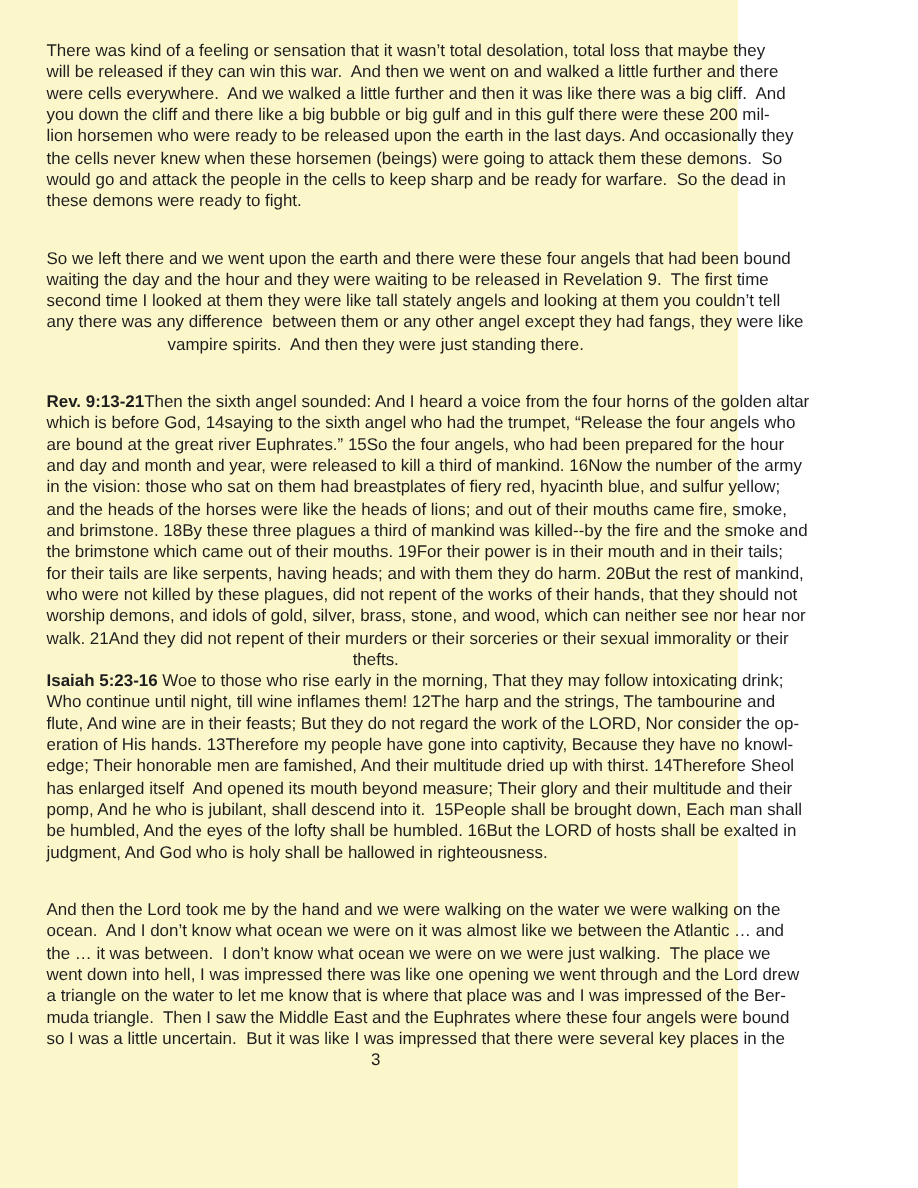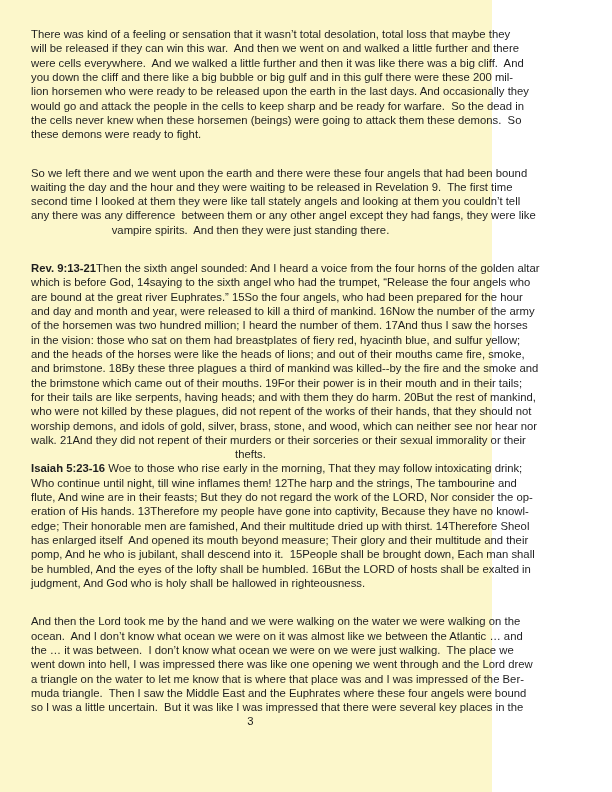--- a/index.html
+++ b/index.html
@@ -43,37 +43,36 @@
 
 <div class="page" style="background: rgb(252, 247, 203); color: rgb(30, 30, 30);">
   <div class="body-text">
 
     <div class="para">
         <div class="line">There was kind of a feeling or sensation that it wasn’t total desolation, total loss that maybe they</div>
         <div class="line">will be released if they can win this war.  And then we went on and walked a little further and there</div>
         <div class="line">were cells everywhere.  And we walked a little further and then it was like there was a big cliff.  And</div>
         <div class="line">you down the cliff and there like a big bubble or big gulf and in this gulf there were these 200 mil-</div>
         <div class="line">lion horsemen who were ready to be released upon the earth in the last days. And occasionally they</div>
+        <div class="line">the cells never knew when these horsemen (beings) were going to attack them these demons.  So</div>
         <div class="line">would go and attack the people in the cells to keep sharp and be ready for warfare.  So the dead in</div>
-        <div class="line">the cells never knew when these horsemen (beings) were going to attack them these demons.  So</div>
         <div class="line">these demons were ready to fight.</div>
       </div>
       <div class="para gap-before">
         <div class="line">So we left there and we went upon the earth and there were these four angels that had been bound</div>
         <div class="line">waiting the day and the hour and they were waiting to be released in Revelation 9.  The first time</div>
         <div class="line">second time I looked at them they were like tall stately angels and looking at them you couldn’t tell</div>
         <div class="line">any there was any difference  between them or any other angel except they had fangs, they were like</div>
         <div class="line">vampire spirits.  And then they were just standing there.</div>
       </div>
       <div class="para gap-before">
         <div class="line"><b>Rev. 9:13-21</b>Then the sixth angel sounded: And I heard a voice from the four horns of the golden altar</div>
         <div class="line">which is before God, 14saying to the sixth angel who had the trumpet, “Release the four angels who</div>
         <div class="line">are bound at the great river Euphrates.” 15So the four angels, who had been prepared for the hour</div>
         <div class="line">and day and month and year, were released to kill a third of mankind. 16Now the number of the army</div>
-        <div class="line">of the horsemen was two hundred million; I heard the number of them. 17And thus I saw the horses</div>
         <div class="line">in the vision: those who sat on them had breastplates of fiery red, hyacinth blue, and sulfur yellow;</div>
         <div class="line">and the heads of the horses were like the heads of lions; and out of their mouths came fire, smoke,</div>
         <div class="line">and brimstone. 18By these three plagues a third of mankind was killed--by the fire and the smoke and</div>
         <div class="line">the brimstone which came out of their mouths. 19For their power is in their mouth and in their tails;</div>
         <div class="line">for their tails are like serpents, having heads; and with them they do harm. 20But the rest of mankind,</div>
         <div class="line">who were not killed by these plagues, did not repent of the works of their hands, that they should not</div>
         <div class="line">worship demons, and idols of gold, silver, brass, stone, and wood, which can neither see nor hear nor</div>
         <div class="line">walk. 21And they did not repent of their murders or their sorceries or their sexual immorality or their</div>
         <div class="line">thefts.</div>
       </div>

